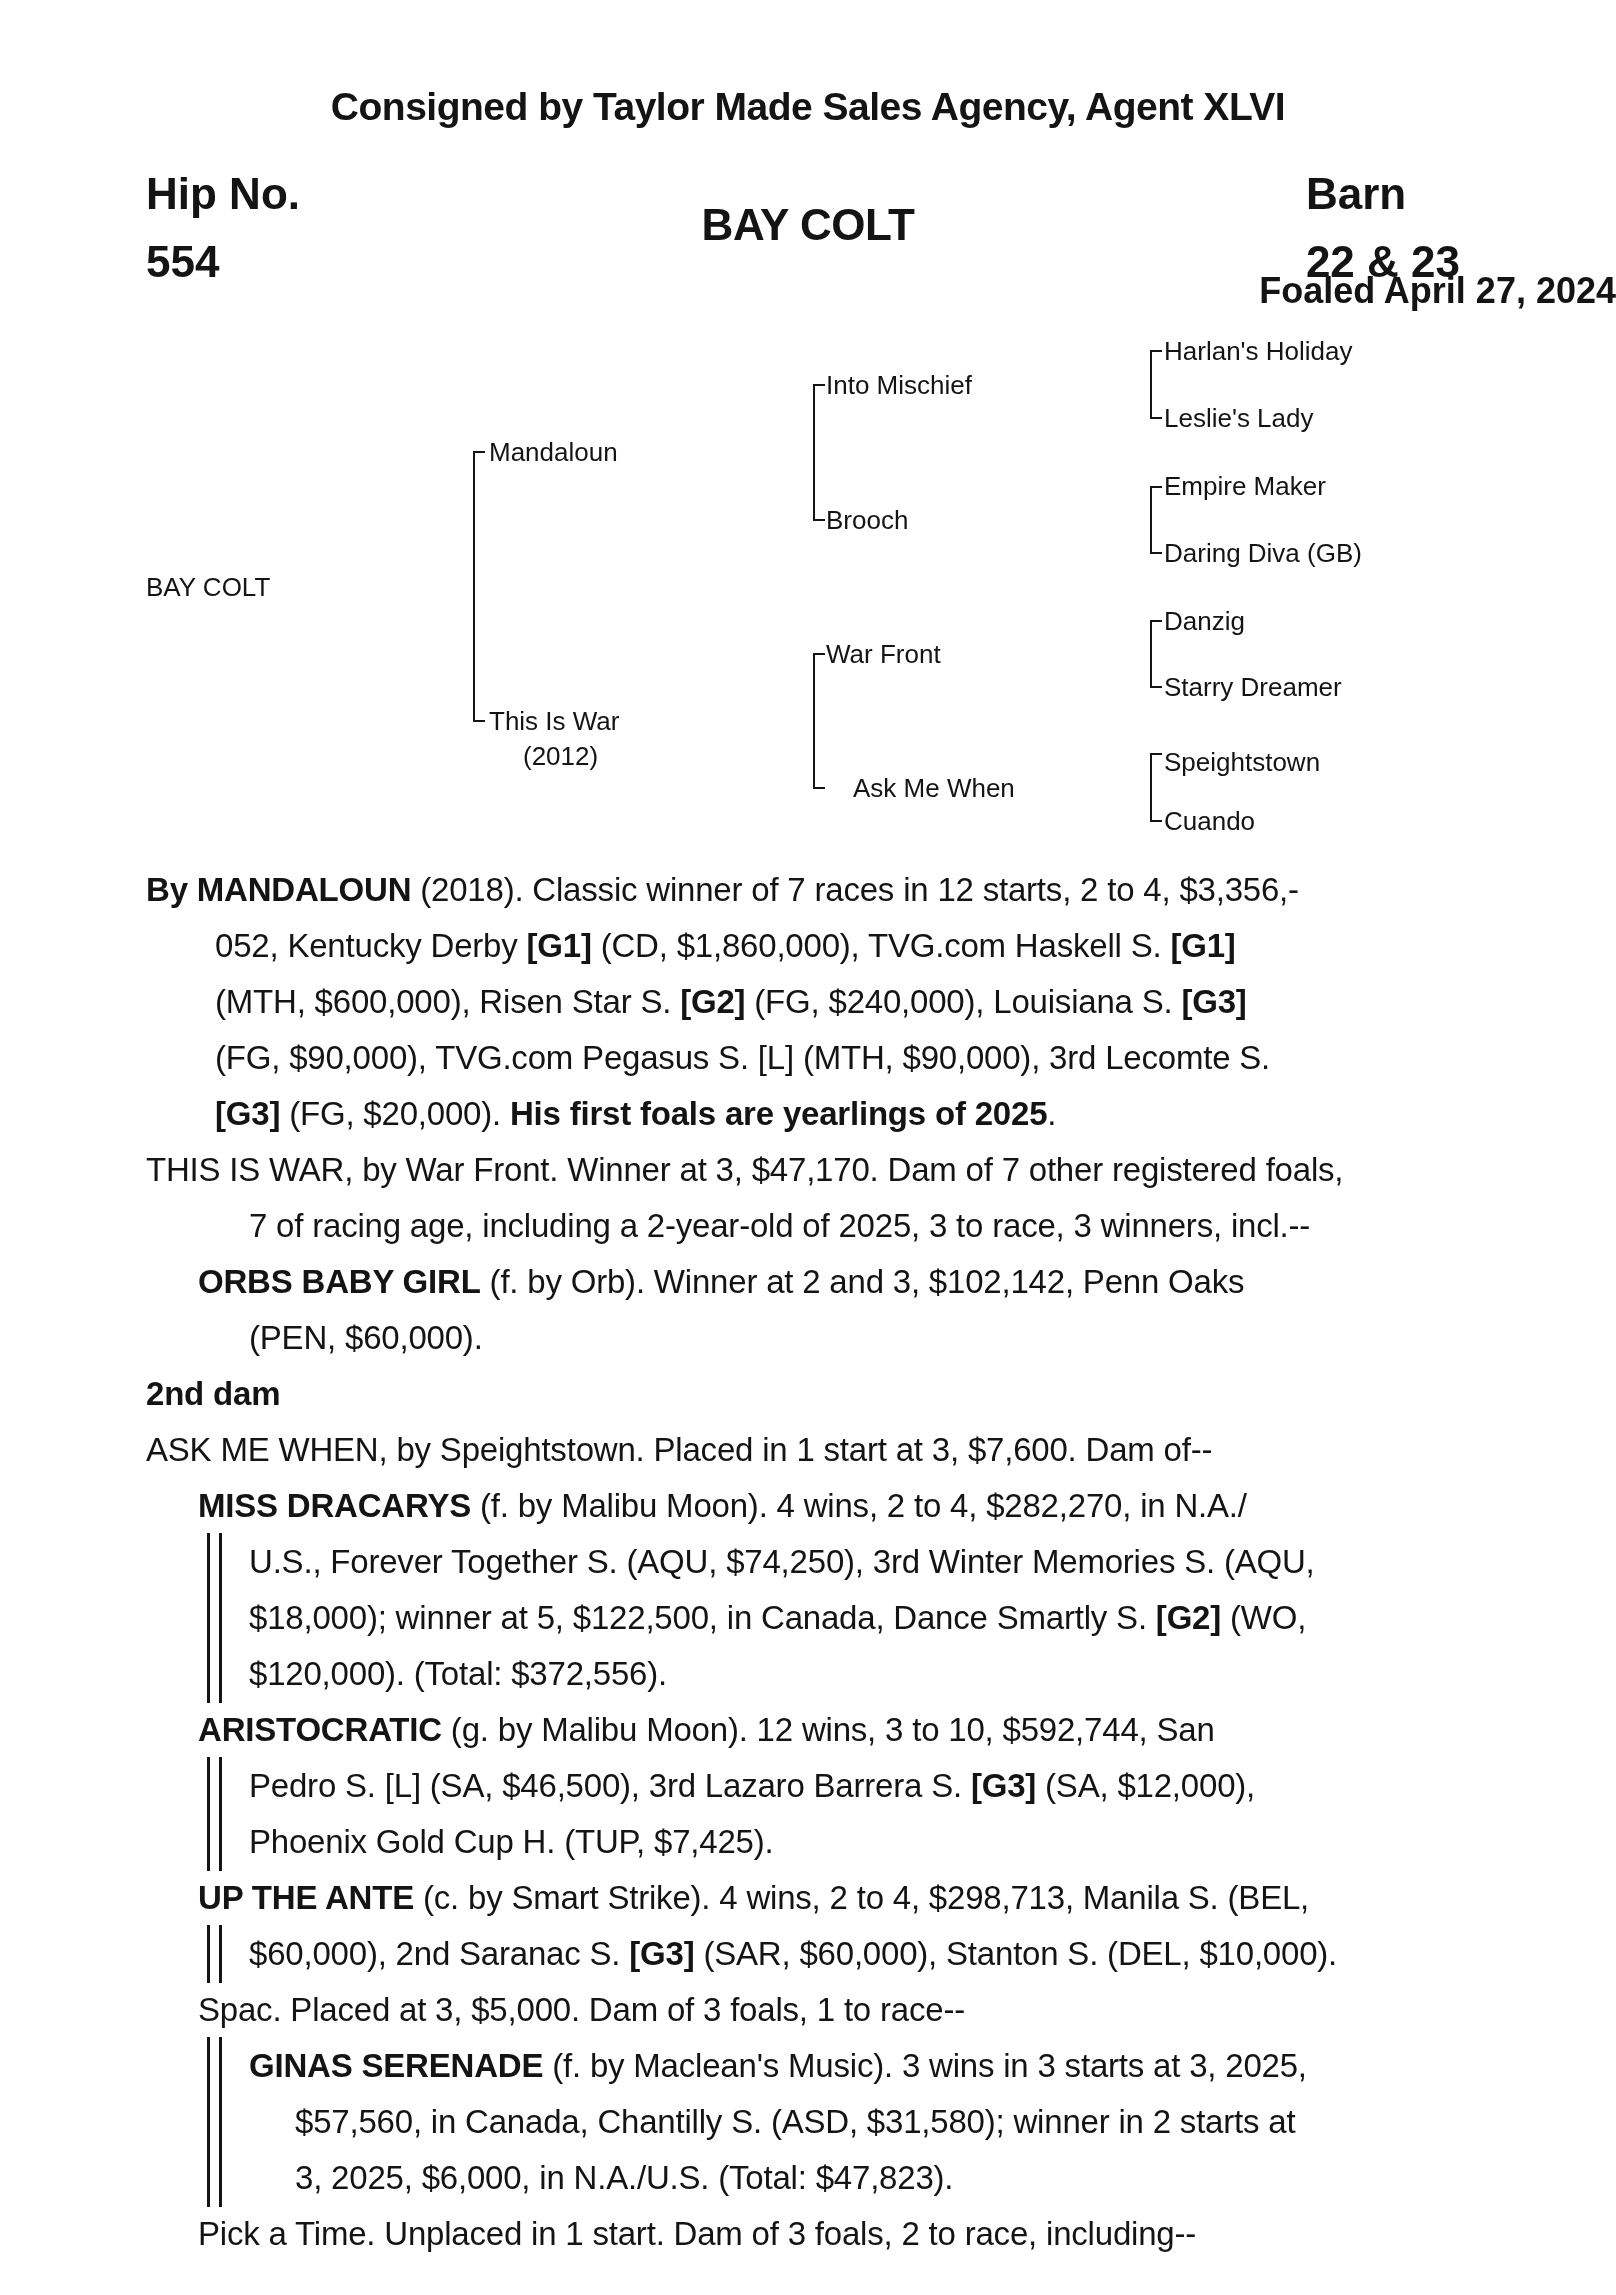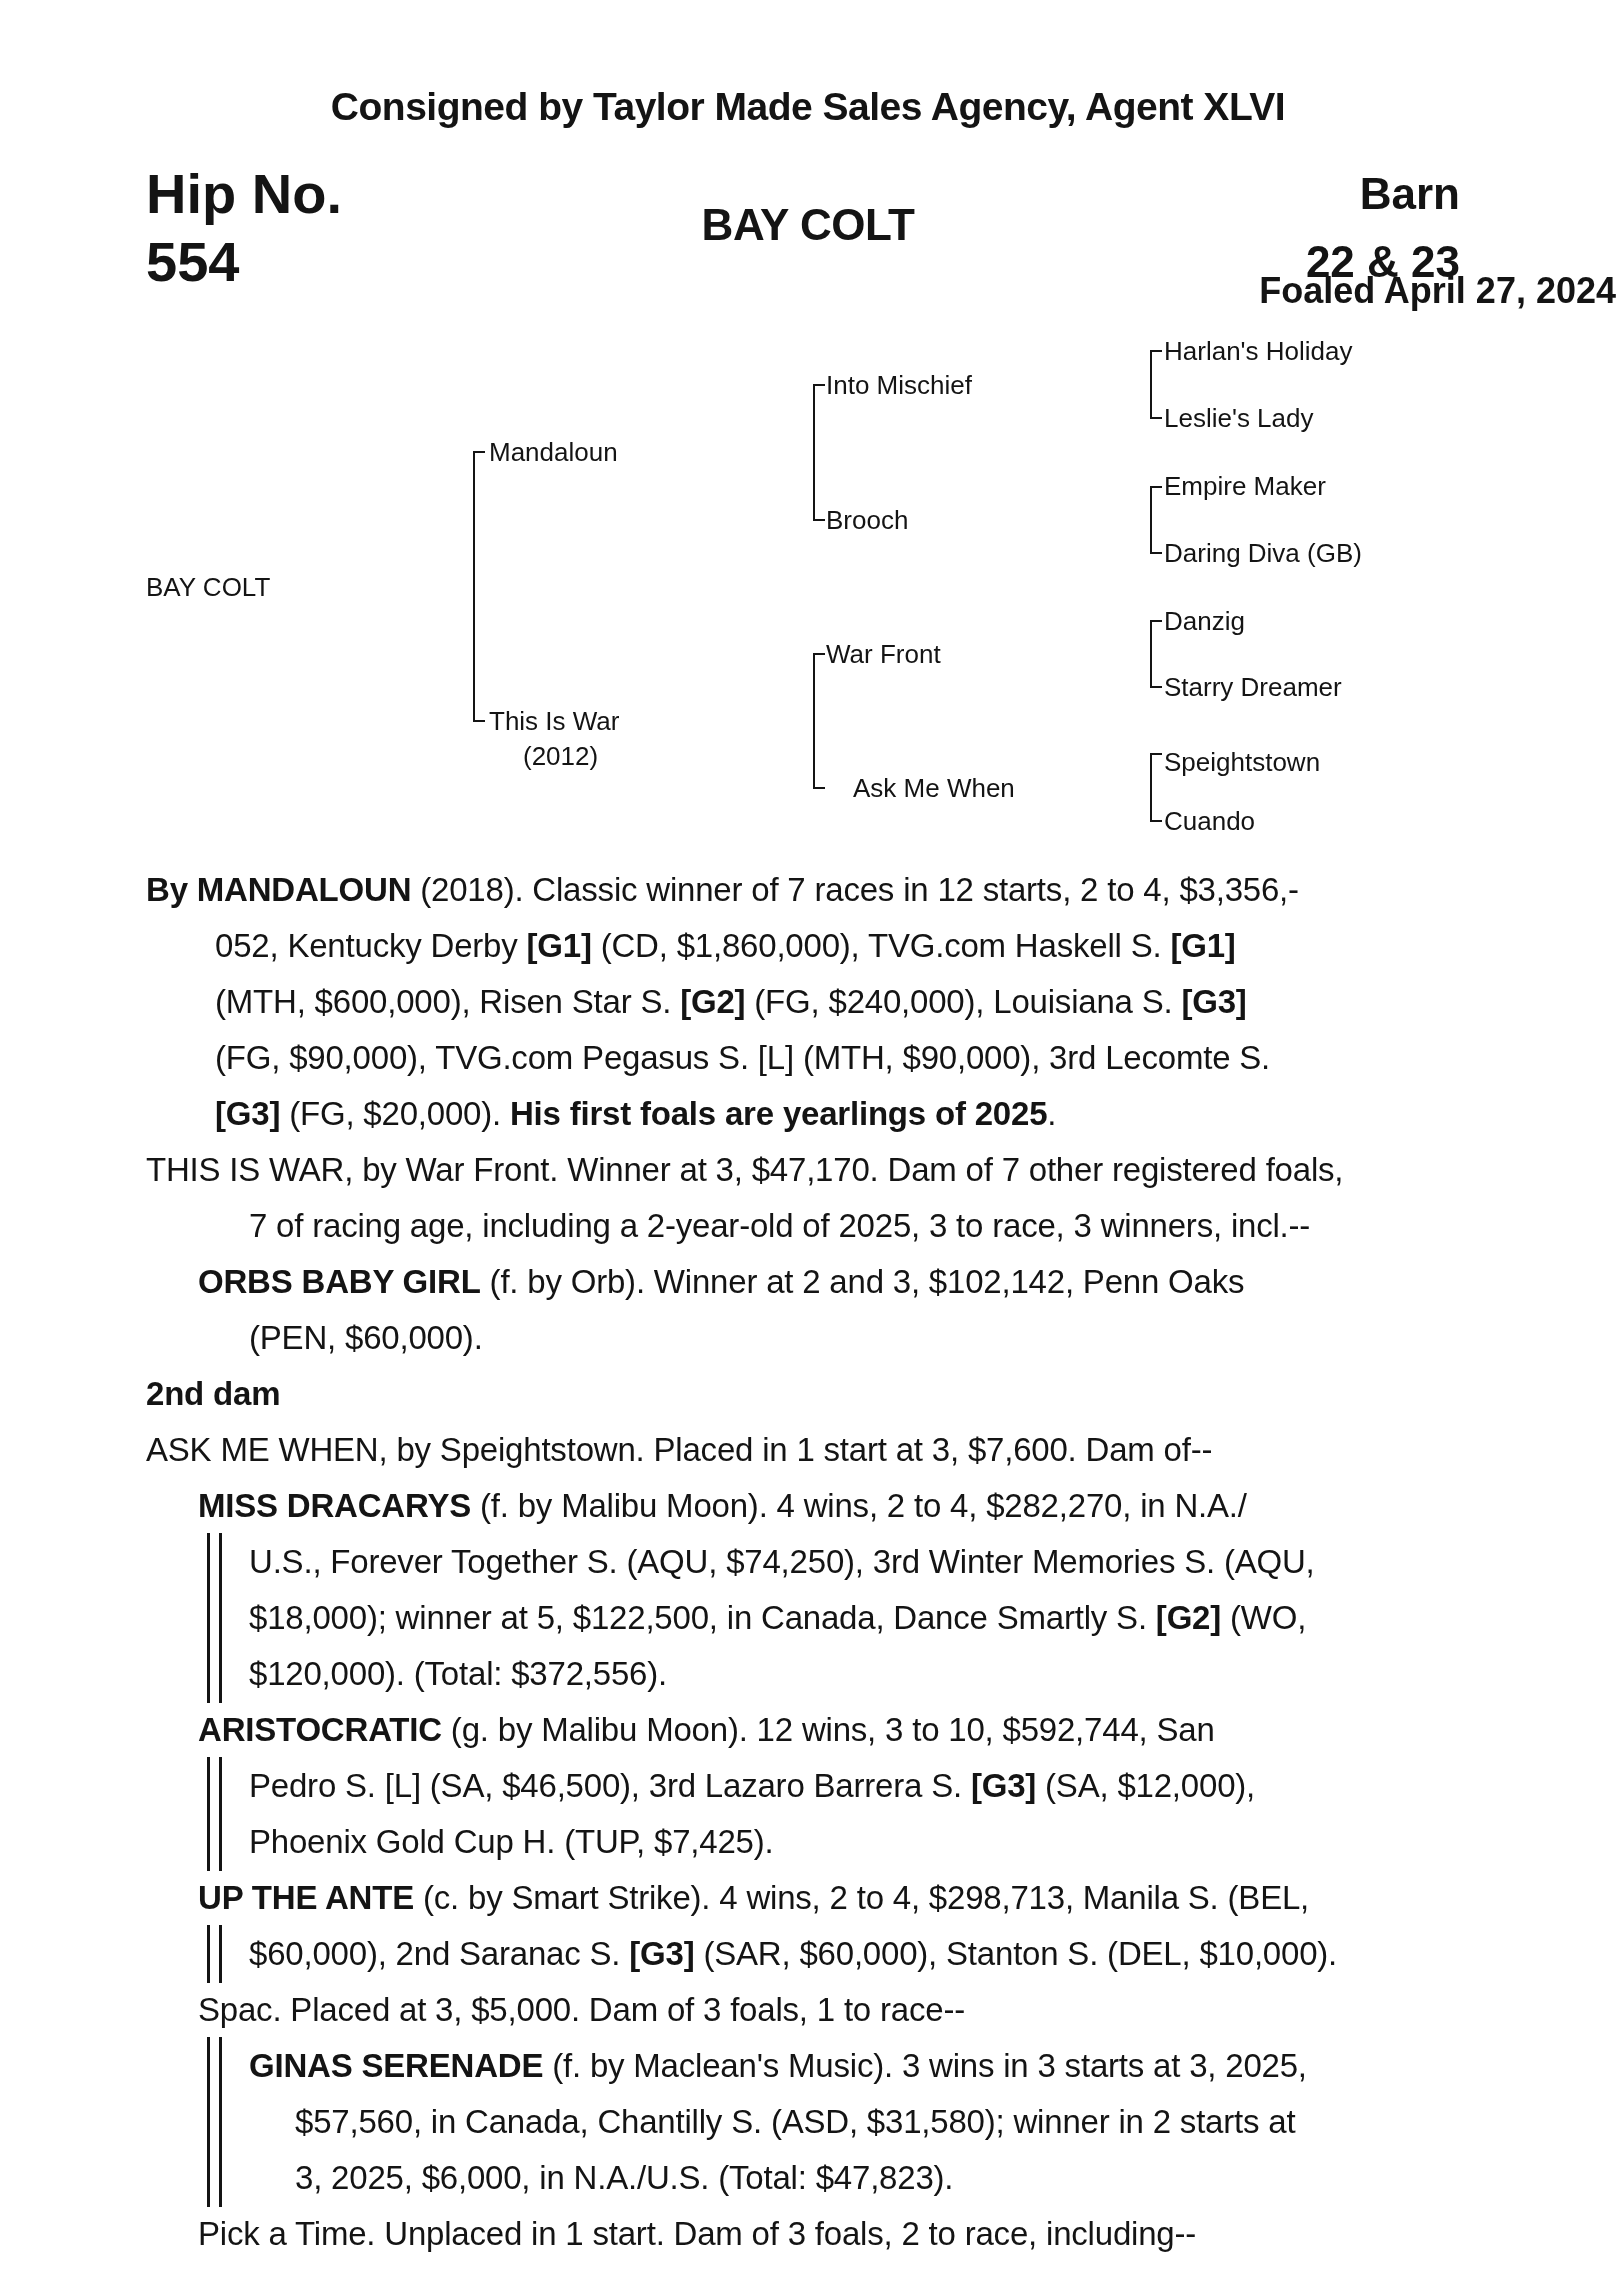--- a/index.html
+++ b/index.html
@@ -1,23 +1,23 @@
 <!DOCTYPE html>
 <html style="font-size:7.3px"><head>
 <meta charset="utf-8">
 <style>
   html,body{margin:0;padding:0;background:#9a9a9a;}
   .page{position:relative;width:1616px;height:3227px;background:#ffffff;
         font-family:"Liberation Sans",sans-serif;color:#141414;overflow:hidden;}
   
   .consign{position:absolute;top:85px;left:0;width:100%;text-align:center;
            font-size:39px;font-weight:700;letter-spacing:-0.5px;}
-  .hip-block{position:absolute;left:146px;top:160px;font-size:56px;font-weight:700;line-height:68px;}
+  .hip-block{position:absolute;left:146px;top:160px;font-size:44px;font-weight:700;line-height:68px;}
   .barn-block{position:absolute;right:156px;top:160px;font-size:44px;font-weight:700;
-              line-height:68px;text-align:right;}
+              line-height:68px;text-align:left;}
   .title{position:absolute;top:200px;left:0;width:100%;text-align:center;font-size:44px;
          font-weight:700;letter-spacing:-0.5px;}
   .foaled{position:absolute;top:270px;left:0;width:100%;text-align:right;font-size:36px;font-weight:700;}
   
   .tree{position:absolute;left:0;top:0;width:100%;height:863px;}
   .tnode{position:absolute;font-size:26px;line-height:30px;white-space:nowrap;}
   .trow{position:absolute;display:flex;font-size:26px;line-height:30px;white-space:nowrap;flex-direction:column;}
   .leader{flex:1;height:3.7px;align-self:flex-end;margin:0 2.8px 5.5px 6.4px;
           background:repeating-linear-gradient(90deg,#141414 0 2.3px,transparent 2.3px 6.9px);}
   .vline{position:absolute;width:1.8px;background:#141414;}

